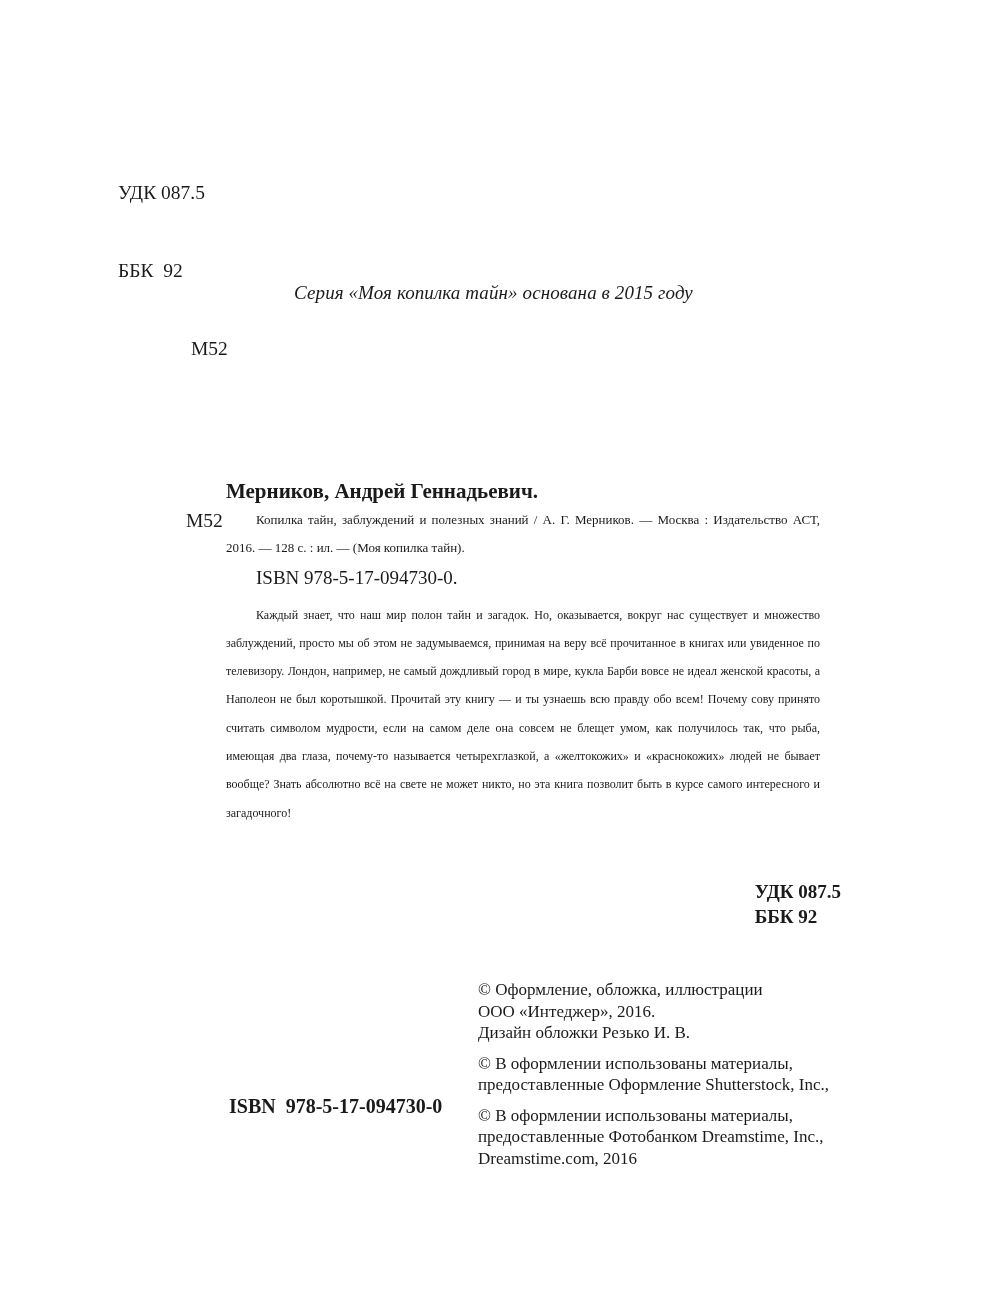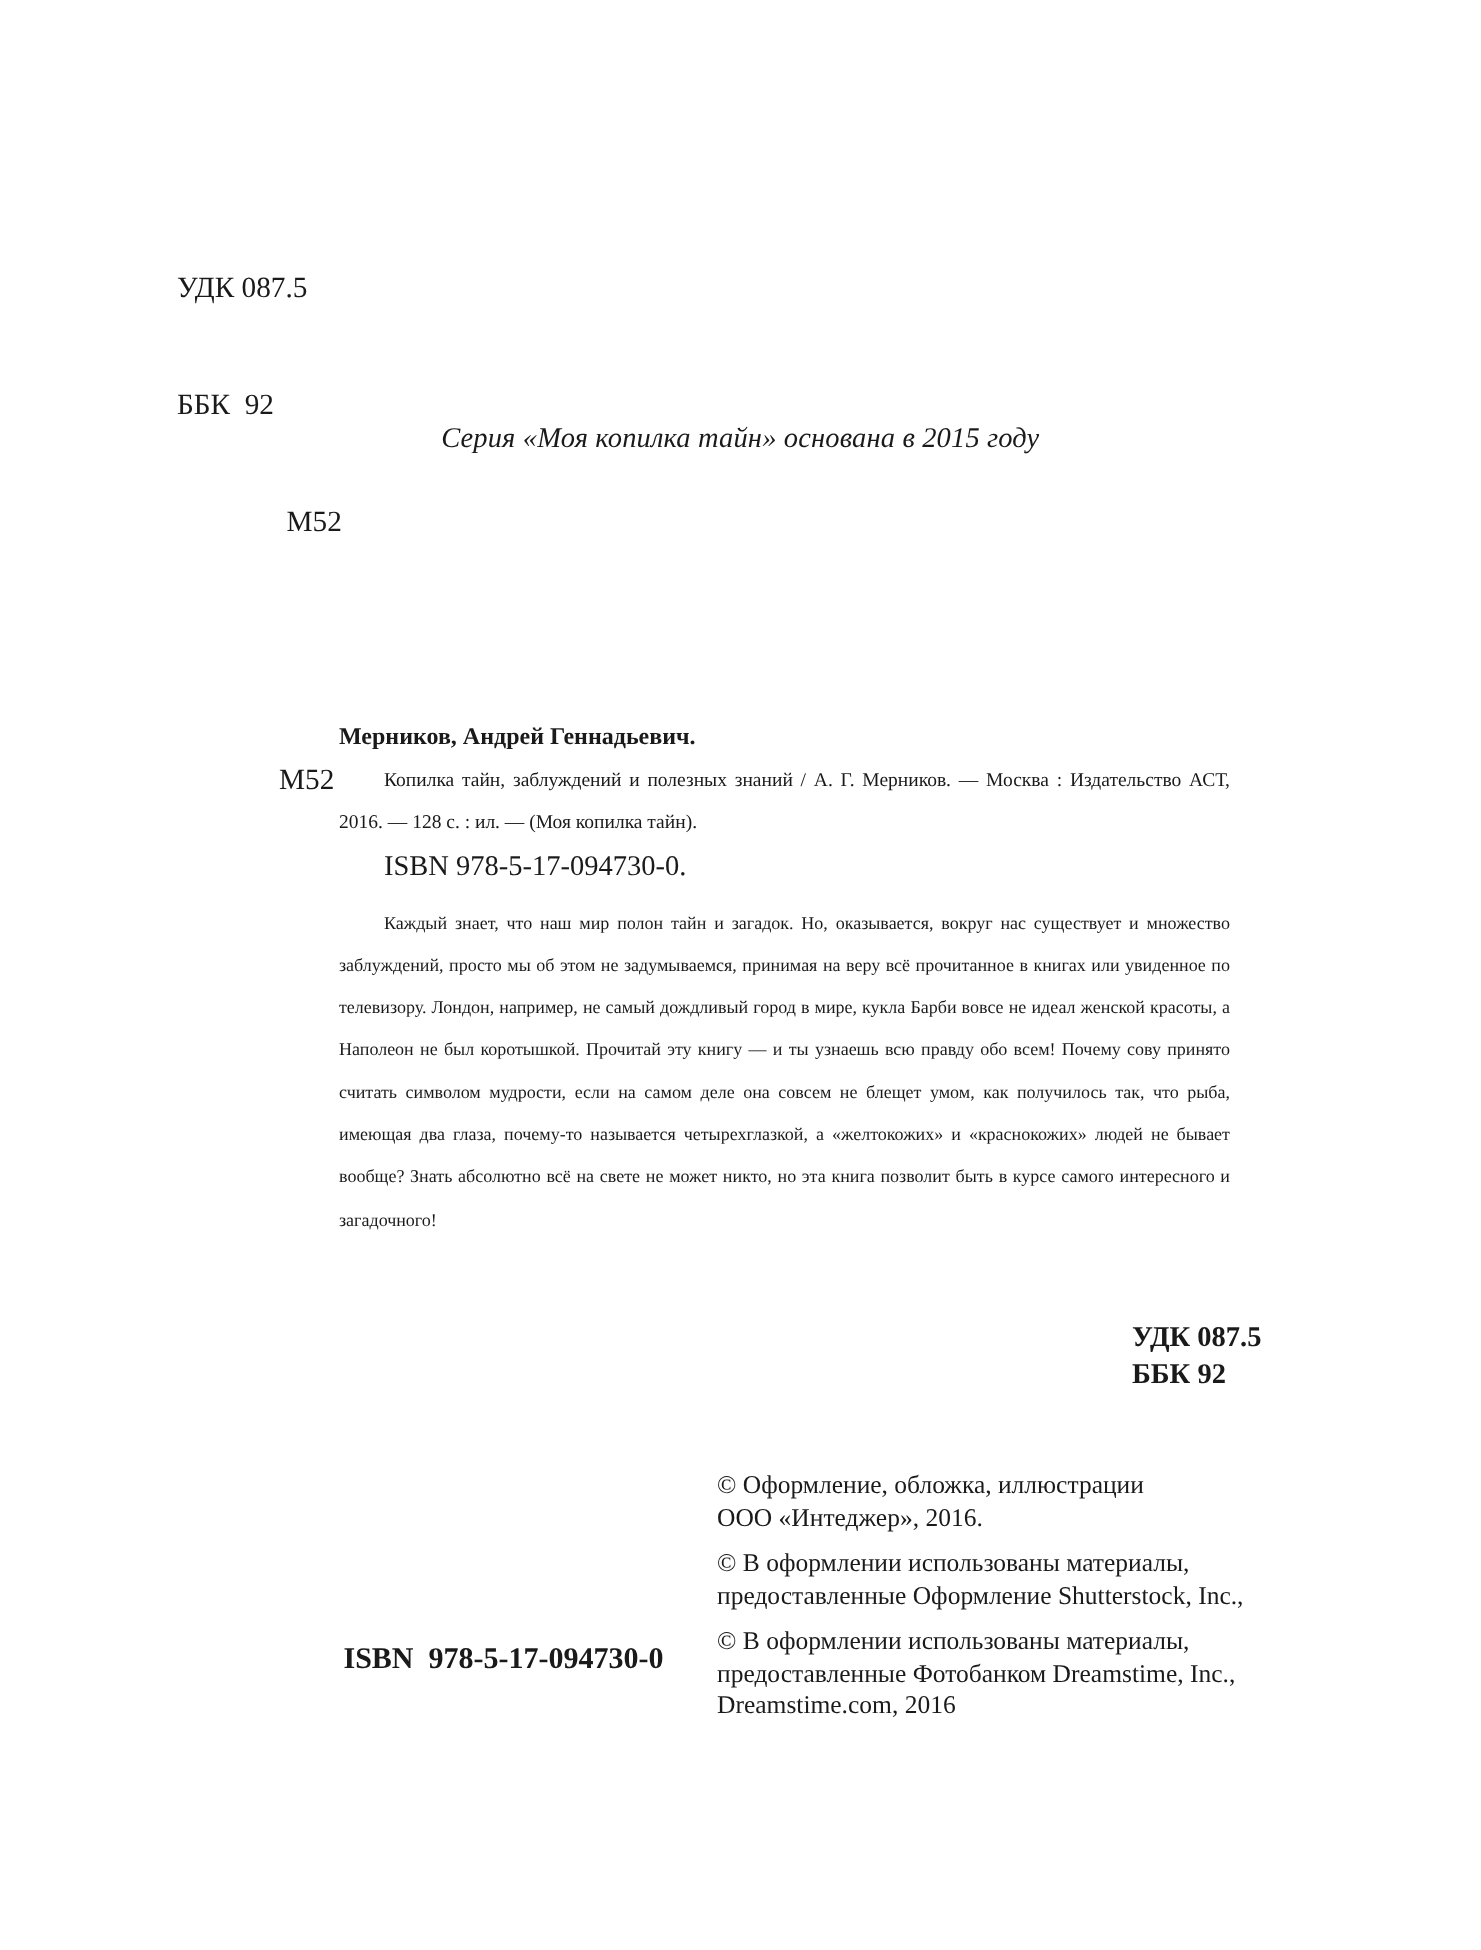--- a/index.html
+++ b/index.html
@@ -48,21 +48,21 @@
 
   
   .biblio {
     position: absolute;
     left: 226px;
     top: 478px;
     width: 594px;
   }
   .biblio-author {
     font-weight: bold;
-    font-size: 16px;
+    font-size: 21px;
     line-height: 27px;
     margin: 0 0 1px 0;
   }
   .biblio-margin-code {
     position: absolute;
     left: 186px;
     top: 507px;
     font-size: 19.5px;
     line-height: 27px;
   }
@@ -149,20 +149,21 @@
 
   <div class="codes-bottom">
     <span class="code-line">УДК 087.5</span>
     <span class="code-line">ББК 92</span>
   </div>
 
   <div class="copyright">
     <div class="cr-group">
       <span class="cr-line">© Оформление, обложка, иллюстрации</span>
       <span class="cr-line">ООО «Интеджер», 2016.</span>
+      <span class="cr-line">Дизайн обложки Резько И. В.</span>
     </div>
     <div class="cr-group">
       <span class="cr-line">© В оформлении использованы материалы,</span>
       <span class="cr-line">предоставленные Оформление Shutterstock, Inc.,</span>
     </div>
     <div class="cr-group">
       <span class="cr-line">© В оформлении использованы материалы,</span>
       <span class="cr-line">предоставленные Фотобанком Dreamstime, Inc.,</span>
       <span class="cr-line">Dreamstime.com, 2016</span>
     </div>

